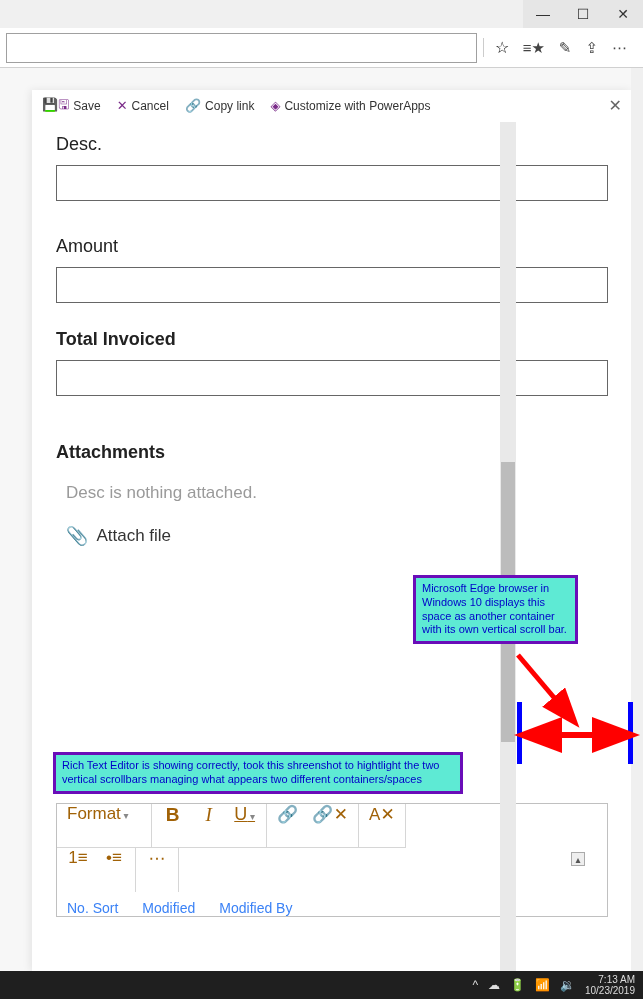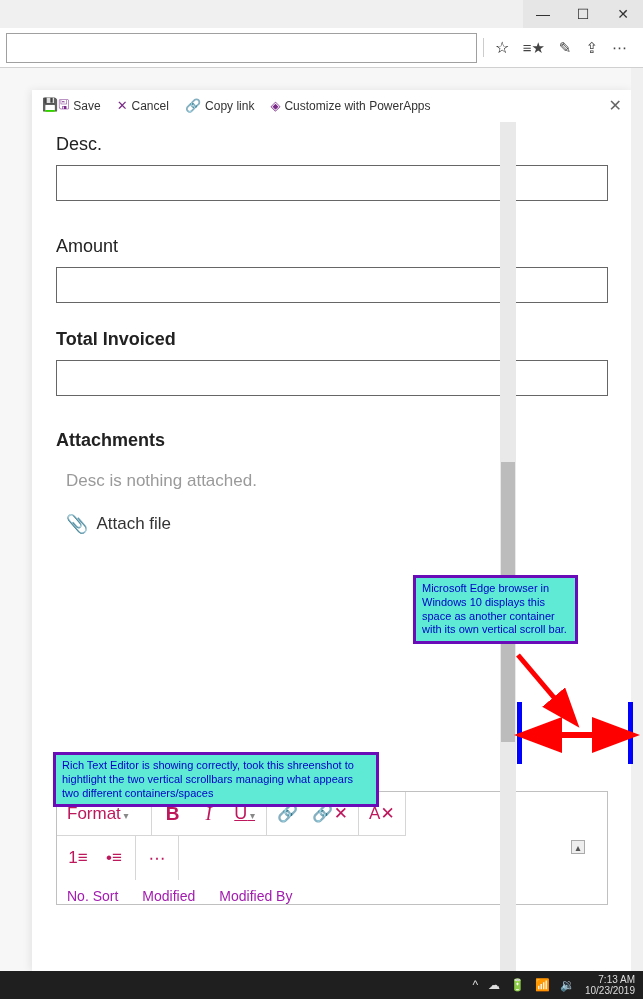--- a/index.html
+++ b/index.html
@@ -115,36 +115,36 @@
 
 
 .rte {
   border: 1px solid #c0c0c0;
   margin-top: 6px;
 }
 .rte-toolbar {
   display: flex; flex-wrap: wrap;
 }
 .rte-grp {
-  display: flex; align-items: center;
+  display: flex; align-items: flex-start;
   border-right: 1px solid #d6d6d6;
   border-bottom: 1px solid #d6d6d6;
   height: 44px; padding: 0 10px; gap: 14px;
-  color: #be185d;
+  color: #a16207;
 }
 .rte-grp.fmt { padding-right: 22px; }
 .rte-btn { font-size: 17px; min-width:22px; text-align:center; cursor: pointer; }
 .rte-btn.bold { font-weight: 700; font-size: 19px; }
 .rte-btn.ital { font-style: italic; font-family: Georgia, serif; font-size:19px; }
 .rte-btn.undl { text-decoration: underline; font-size:18px; }
 .rte-btn.caret::after { content: " ▾"; font-size: 10px; color:#888; }
 .rte-row2 .rte-grp { border-bottom: none; }
 .rte-cols {
   display: flex; padding: 8px 10px 0 10px; gap: 24px;
-  font-size: 14px; color: #a21caf;
+  font-size: 14px; color: #3b82f6;
 }
 .rte .mini-scroll {
   position: absolute; right: 22px; bottom: 50px;
   width: 14px; height: 14px; border: 1px solid #aaa;
   display:flex; align-items:center; justify-content:center;
   font-size:10px; color:#555; background:#eee;
 }
 
 
 .panel-scroll {
@@ -165,21 +165,21 @@
 
 .anno {
   position: absolute;
   background: #5eead4;
   border: 3px solid #6a0db8;
   padding: 4px 6px;
   font-size: 11px; line-height: 1.25;
   color: #0000c8;
 }
 .anno.a1 { top: 575px; left: 413px; width: 165px; }
-.anno.a2 { top: 752px; left: 53px; width: 326px; }
+.anno.a2 { top: 752px; left: 53px; width: 410px; }
 
 .arrow-svg {
   position: absolute; top: 575px; left: 413px;
   width: 225px; height: 200px; overflow: visible;
   pointer-events: none;
 }
 
 
 .vbar {
   position: absolute; width: 5px; height: 62px;
@@ -255,21 +255,21 @@
   <div class="form-body">
     <div class="fld-label">Desc.</div>
     <input class="fld-input" style="">
 
     <div class="fld-label" style="margin-top:35px">Amount</div>
     <input class="fld-input" style="">
 
     <div class="sect-label">Total Invoiced</div>
     <input class="fld-input" style="">
 
-    <div class="sect-label" style="margin-top:34px">Attachments</div>
+    <div class="sect-label" style="margin-top:46px">Attachments</div>
     <div class="nothing">Desc is nothing attached.</div>
     <div class="attach-file">
       <span class="clip">📎</span>
       <span>Attach file</span>
     </div>
 
     <div style="height:230px"></div>
 
     <div class="rte" style="position:relative">
       <div class="rte-toolbar">

